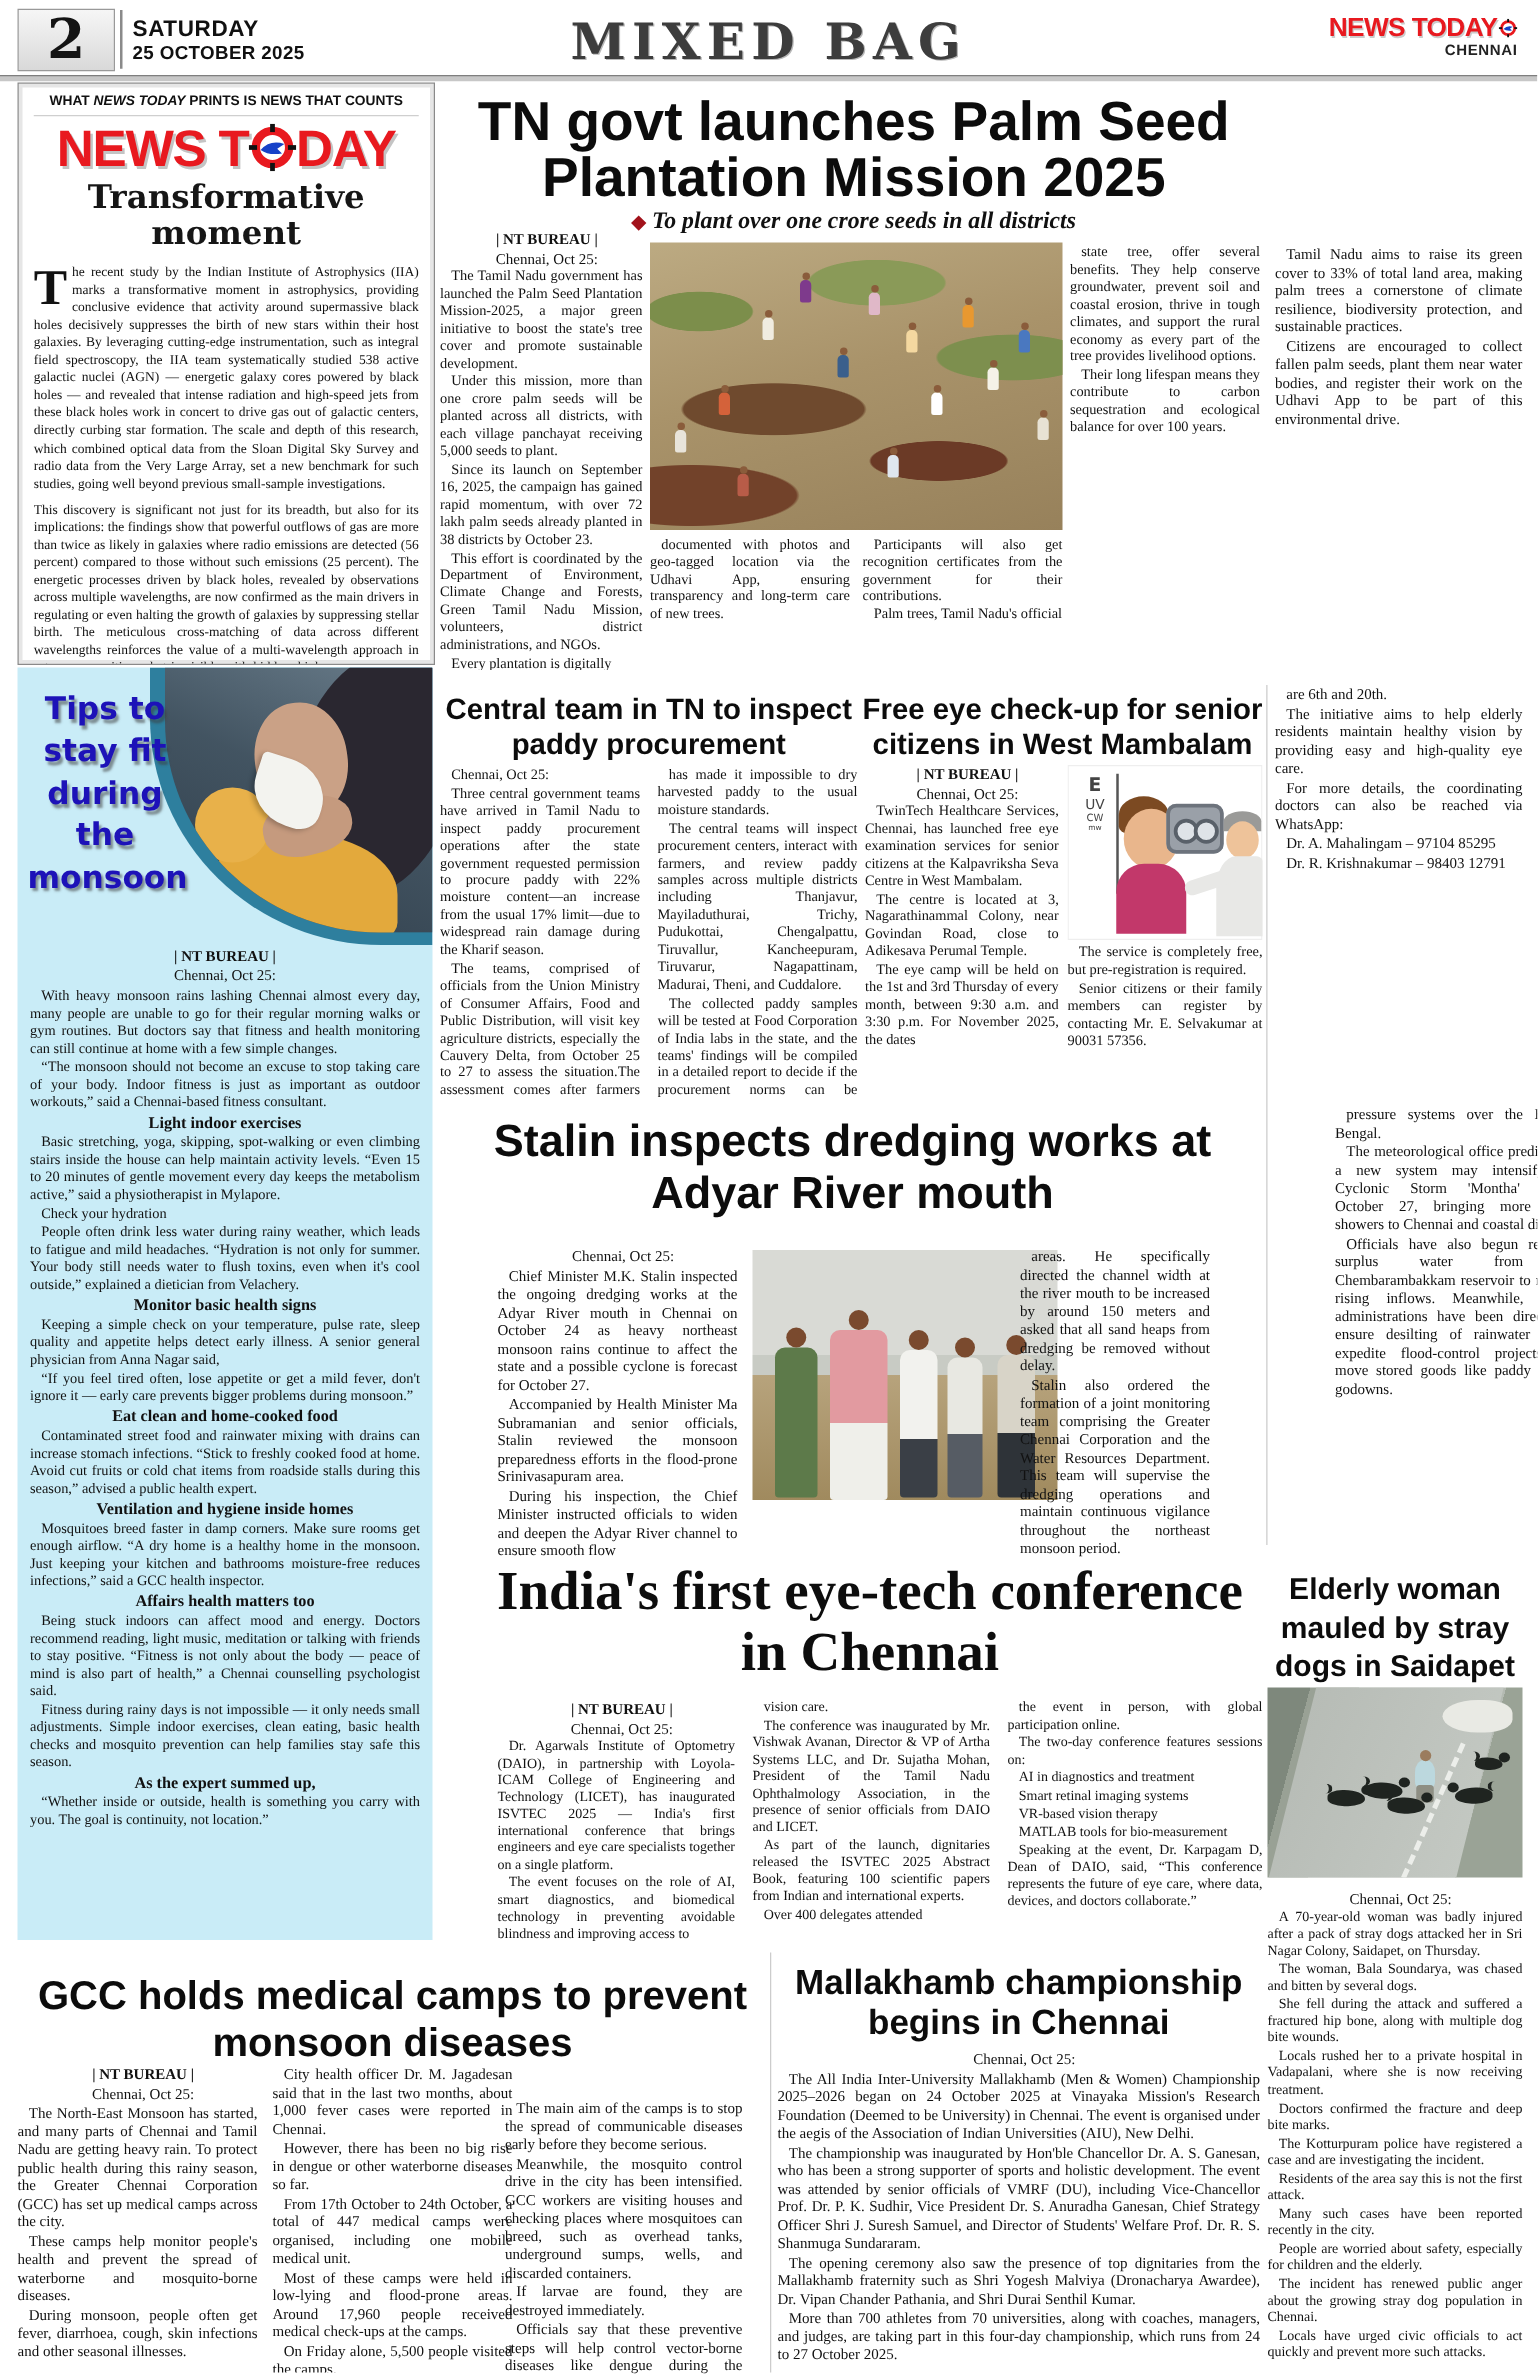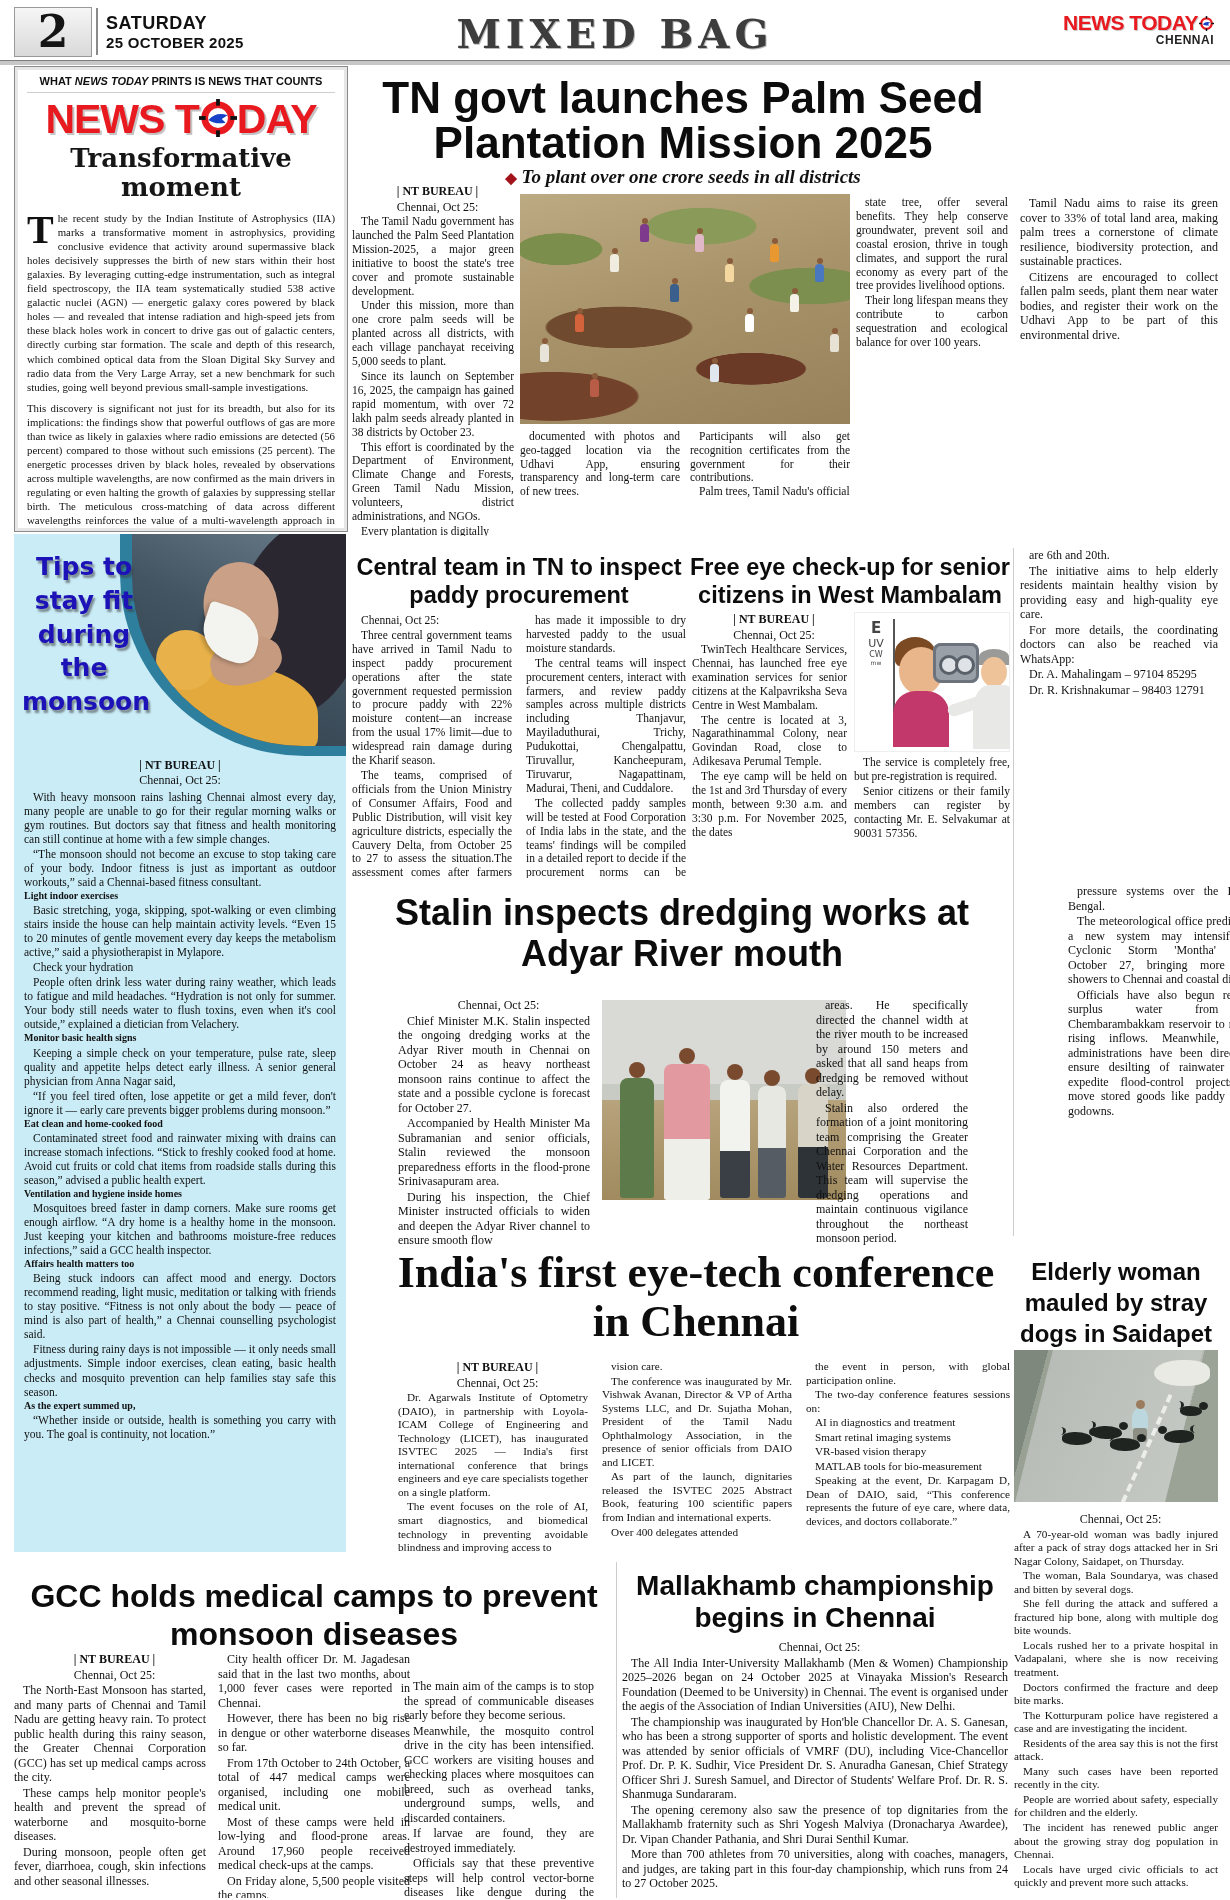--- a/index.html
+++ b/index.html
@@ -18,21 +18,21 @@
   .mastr{right:16px;top:11px;width:220px;text-align:right;font-family:"Liberation Sans",sans-serif;}
   .mastr .nt{font-weight:bold;font-size:21px;color:#e8191f;letter-spacing:-.5px;text-shadow:1px 1px 0 #ccc;}
   .mastr .ed{font-weight:bold;font-size:12px;color:#222;letter-spacing:.5px;margin-top:-2px;}
   #hr1{left:0;top:60px;width:1230px;height:4px;background:#c7c7c7;border-top:1px solid #7e7e7e;}
   
   .bodytext{font-size:11.5px;line-height:1.21;text-align:justify;}
   .bodytext p{margin:0 0 1px 0;text-indent:9px;}
   .wide{font-size:12px;}
   .byline,.dateline{text-align:center;font-size:12px;margin:0;}
   .byline{font-weight:bold;}
-  .sub{text-indent:0!important;text-align:left;font-weight:bold;font-size:10px;}
+  .sub{text-indent:0!important;text-align:center;font-weight:bold;font-size:13px;}
   .hl{font-family:"Liberation Sans",sans-serif;font-weight:bold;text-align:center;color:#0c0c0c;margin-top:12px;}
   .vr{position:absolute;width:1px;background:#ccc;}
   
   #edbox{left:14px;top:66px;width:332px;height:464px;border:1px solid #8a8a8a;
          box-shadow:0 0 0 3px #e6e6e6 inset;background:#fff;padding:0;}
   #edbox .inner{padding:8px 12px 4px 12px;}
   .slogan{text-align:center;font-family:"Liberation Sans",sans-serif;font-weight:bold;font-size:11px;
           border-bottom:1px solid #cfcfcf;padding-bottom:5px;color:#101010;}
   .edlogo{text-align:center;margin:6px 0 2px 0;font-family:"Liberation Sans",sans-serif;
           font-weight:bold;font-size:41px;line-height:1;color:#e8191f;letter-spacing:-1px;

